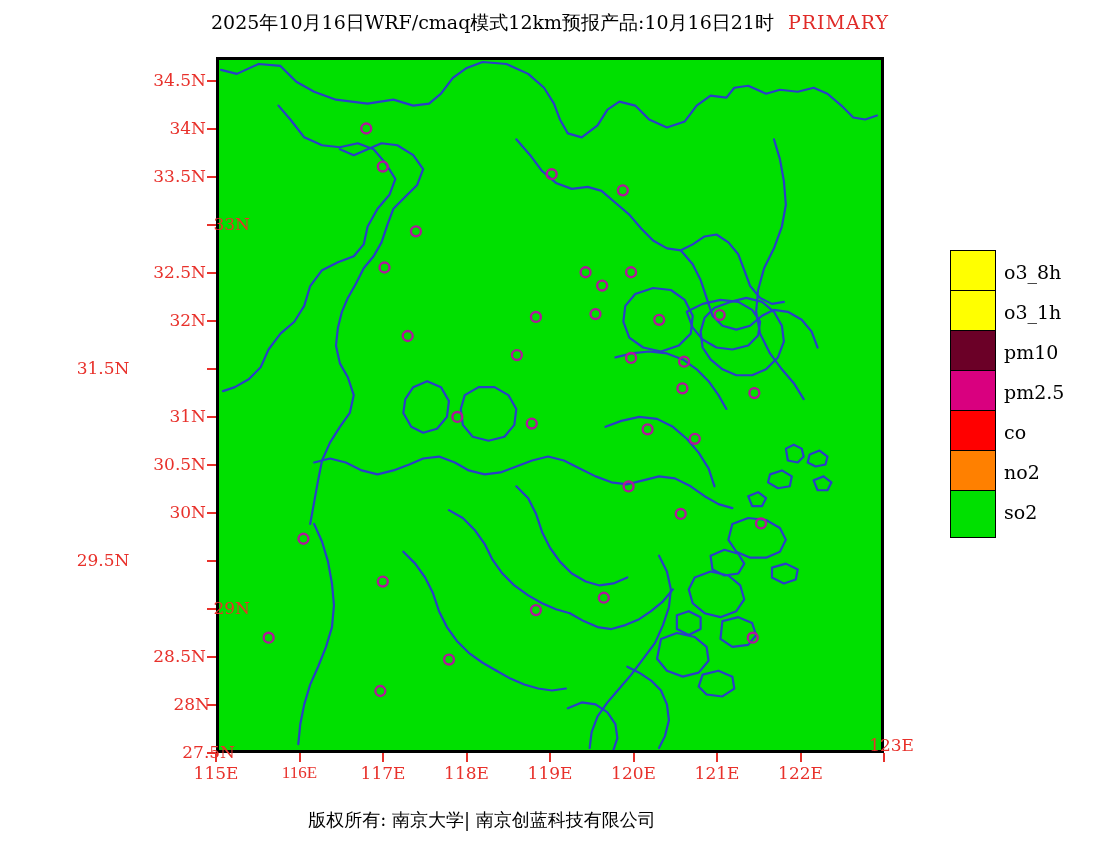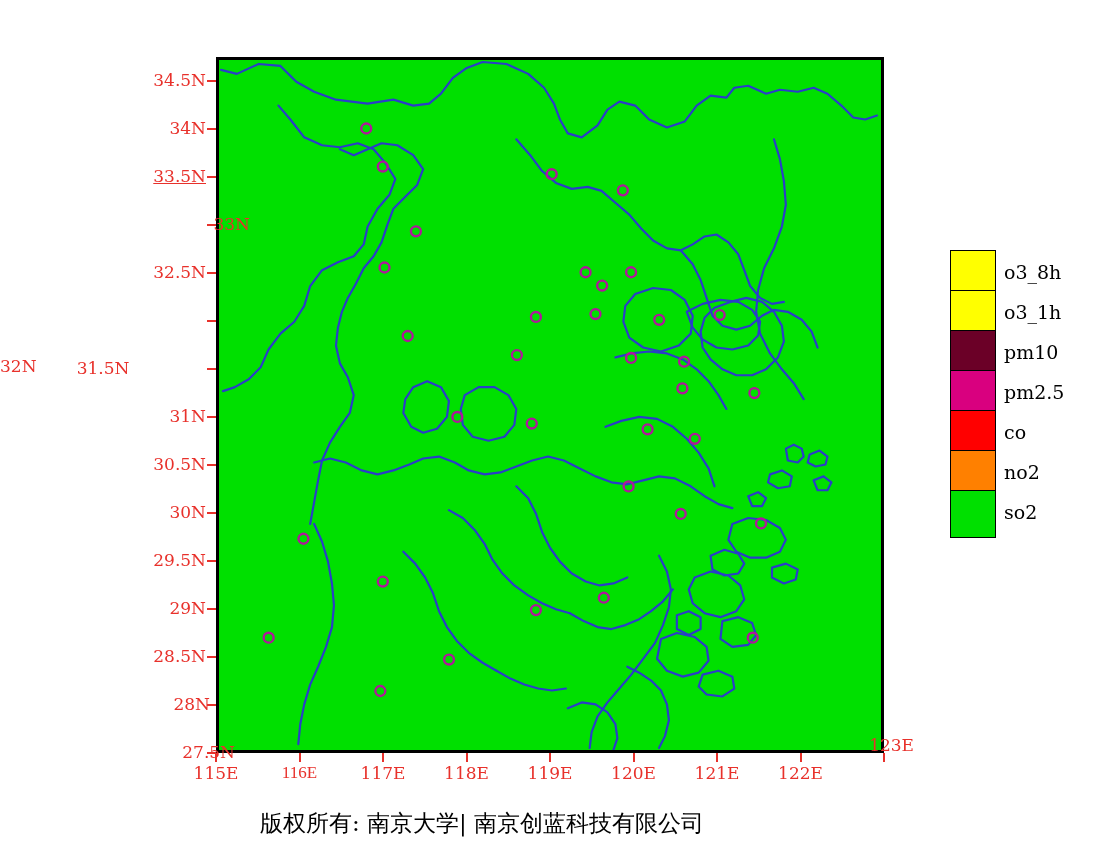--- a/index.html
+++ b/index.html
@@ -103,31 +103,34 @@
     font-family: "DejaVu Serif", serif;
   }
 
   
   #footer {
     position: absolute;
     left: 0;
     top: 808px;
     width: 964px;
     text-align: center;
-    font-size: 23px;
+    font-size: 18px;
     color: #000000;
     font-family: "DejaVu Serif", serif;
     white-space: nowrap;
   }
 </style>
 </head>
 <body>
 
 <div id="page">
 
+  <div id="title-bar">
+    <span class="title-main">2025年10月16日WRF/cmaq模式12km预报产品:10月16日21时</span><span class="title-primary">PRIMARY</span>
+  </div>
 
   <div id="map-panel">
     <svg id="map-svg" viewBox="0 0 668 696" preserveAspectRatio="none">
       <g fill="none" stroke="#2a3ec8" stroke-width="2.2" stroke-linejoin="round" stroke-linecap="round">
 
         <path d="M2,10 L18,14 L40,4 L62,6 L78,22 L96,32 L118,40 L150,44 L176,40
                  L196,46 L212,44 L224,34 L236,18 L250,8 L266,2 L290,4 L312,14
                  L328,28 L338,44 L344,60 L352,74 L366,78 L382,66 L392,50 L404,42
                  L420,46 L434,60 L452,68 L470,62 L482,46 L496,36 L512,38 L520,28
                  L534,26 L552,34 L566,30 L584,32 L600,28 L614,34 L628,46 L640,58
@@ -253,39 +256,39 @@
           <circle cx="162.8" cy="636.5" r="5" fill="none" stroke="#b0179b" stroke-width="2.4"></circle>
         </g>
     </svg>
   </div>
 
   <div id="axis-layer">
       <div class="axis-label" style="top: 70px; left: 0px; width: 206px; text-align: right;">34.5N</div>
       <div class="ytick" style="left: 207px; top: 80px;"></div>
       <div class="axis-label" style="top: 118px; left: 0px; width: 206px; text-align: right;">34N</div>
       <div class="ytick" style="left: 207px; top: 128px;"></div>
-      <div class="axis-label" style="top: 166px; left: 0px; width: 206px; text-align: right; text-decoration: underline;">33.5N</div>
+      <div class="axis-label" style="top: 166px; left: 0px; width: 206px; text-align: right;">33.5N</div>
       <div class="ytick" style="left: 207px; top: 176px;"></div>
       <div class="axis-label" style="top: 214px; left: 0px; width: 206px; text-align: right; margin-left: 44px;">33N</div>
       <div class="ytick" style="left: 207px; top: 224px;"></div>
       <div class="axis-label" style="top: 262px; left: 0px; width: 206px; text-align: right;">32.5N</div>
       <div class="ytick" style="left: 207px; top: 272px;"></div>
-      <div class="axis-label" style="top: 310px; left: 0px; width: 206px; text-align: left; margin-top: 46px;">32N</div>
+      <div class="axis-label" style="top: 310px; left: 0px; width: 206px; text-align: right;">32N</div>
       <div class="ytick" style="left: 207px; top: 320px;"></div>
       <div class="axis-label" style="top: 358px; left: 0px; width: 206px; text-align: center;">31.5N</div>
       <div class="ytick" style="left: 207px; top: 368px;"></div>
       <div class="axis-label" style="top: 406px; left: 0px; width: 206px; text-align: right;">31N</div>
       <div class="ytick" style="left: 207px; top: 416px;"></div>
       <div class="axis-label" style="top: 454px; left: 0px; width: 206px; text-align: right;">30.5N</div>
       <div class="ytick" style="left: 207px; top: 464px;"></div>
       <div class="axis-label" style="top: 502px; left: 0px; width: 206px; text-align: right;">30N</div>
       <div class="ytick" style="left: 207px; top: 512px;"></div>
-      <div class="axis-label" style="top: 550px; left: 0px; width: 206px; text-align: right;">29.5N</div>
+      <div class="axis-label" style="top: 550px; left: 0px; width: 206px; text-align: center;">29.5N</div>
       <div class="ytick" style="left: 207px; top: 560px;"></div>
-      <div class="axis-label" style="top: 598px; left: 0px; width: 206px; text-align: right;">29N</div>
+      <div class="axis-label" style="top: 598px; left: 0px; width: 206px; text-align: right; padding-left: 44px;">29N</div>
       <div class="ytick" style="left: 207px; top: 608px;"></div>
       <div class="axis-label" style="top: 646px; left: 0px; width: 206px; text-align: right;">28.5N</div>
       <div class="ytick" style="left: 207px; top: 656px;"></div>
       <div class="axis-label" style="top: 694px; left: 4px; width: 206px; text-align: right;">28N</div>
       <div class="ytick" style="left: 207px; top: 704px;"></div>
       <div class="axis-label" style="top: 742px; left: 0px; width: 206px; text-align: right; padding-left: 29px;">27.5N</div>
       <div class="ytick" style="left: 207px; top: 752px;"></div>
       <div class="axis-label" style="top: 763px; left: 186px; width: 60px; text-align: center;">115E</div>
       <div class="xtick" style="left: 215px; top: 753px;"></div>
       <div class="axis-label" style="top: 763px; left: 269.5px; width: 60px; text-align: center; font-family: Liberation Serif, serif;">116E</div>

